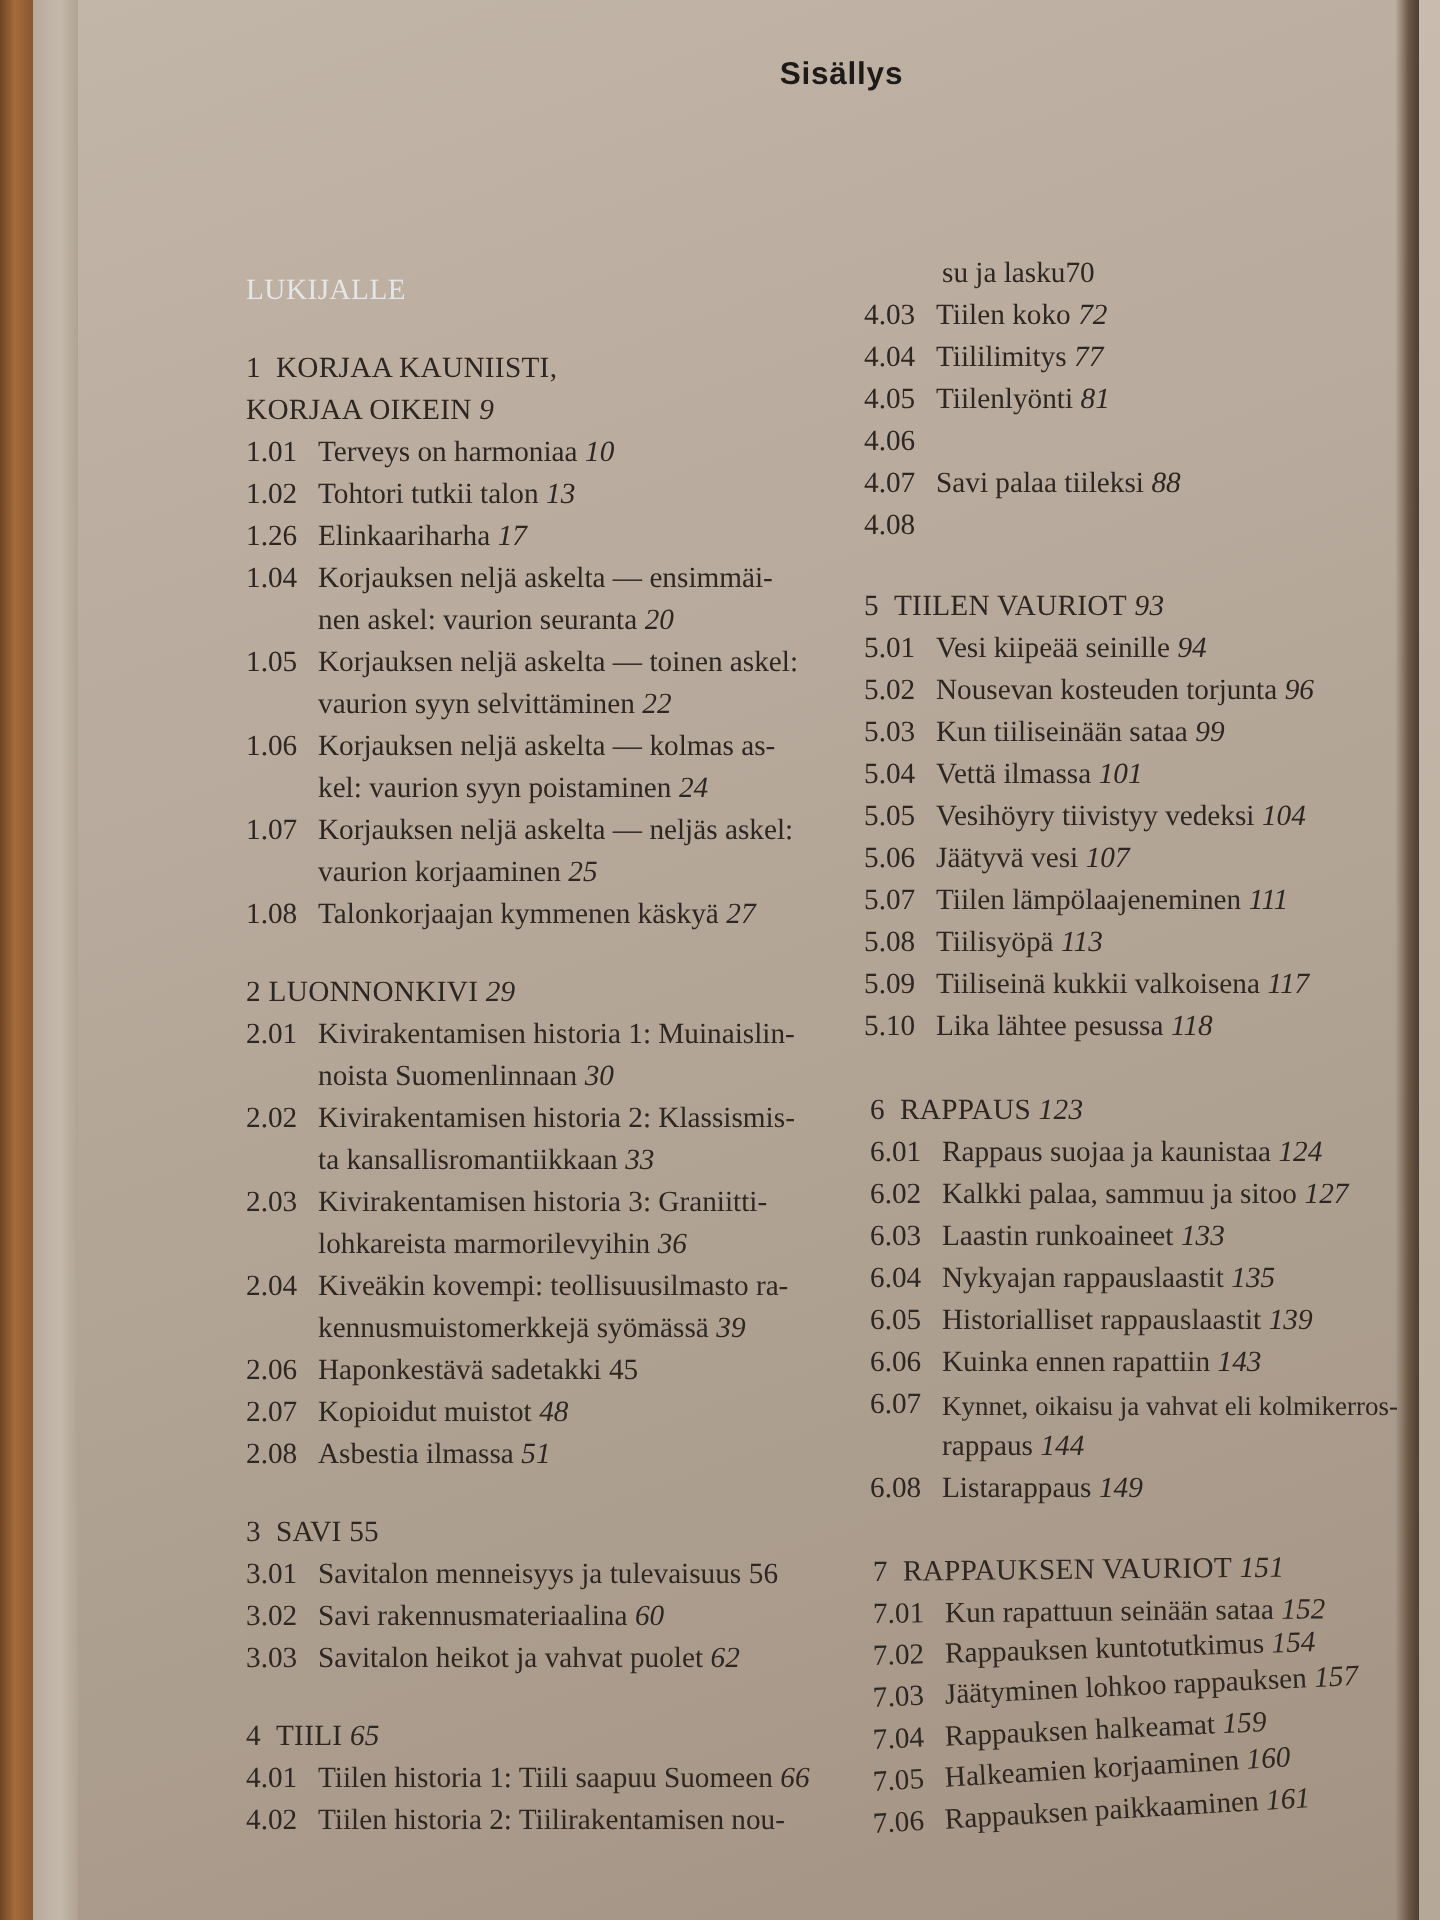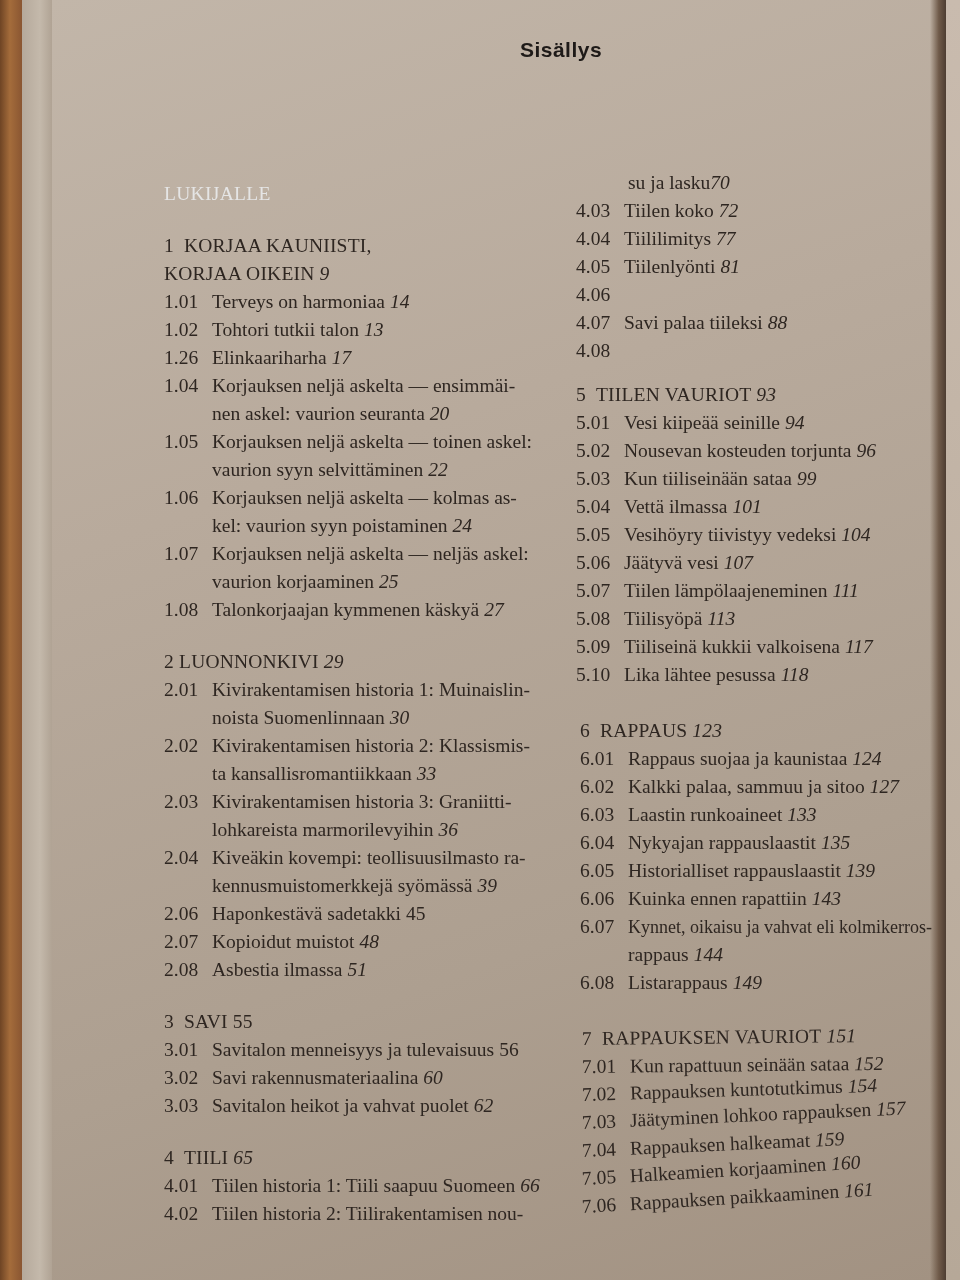--- a/index.html
+++ b/index.html
@@ -70,21 +70,21 @@
 
 <div class="col col-left">
   <div class="front">LUKIJALLE</div>
 
   <div class="chapter">
     <div><span class="ch-num">1</span><span>KORJAA KAUNIISTI,</span></div>
     <div><span>KORJAA OIKEIN</span><span class="page-num">9</span></div>
   </div>
   <div class="entry">
       <span class="num">1.01</span>
-      <span class="text"><span>Terveys on harmoniaa</span><span class="page-num">14</span></span>
+      <span class="text"><span>Terveys on harmoniaa</span><span class="page-num">10</span></span>
     </div>
   <div class="entry">
       <span class="num">1.02</span>
       <span class="text"><span>Tohtori tutkii talon</span><span class="page-num">13</span></span>
     </div>
   <div class="entry">
       <span class="num">1.26</span>
       <span class="text"><span>Elinkaariharha</span><span class="page-num">17</span></span>
     </div>
   <div class="entry">
@@ -163,21 +163,21 @@
       <span class="num">4.01</span>
       <span class="text"><span>Tiilen historia 1: Tiili saapuu Suomeen</span><span class="page-num">66</span></span>
     </div>
   <div class="entry">
       <span class="num">4.02</span>
       <span class="text"><span>Tiilen historia 2: Tiilirakentamisen nou-</span></span>
     </div>
 </div>
 
 <div class="col col-right">
-  <div class="cont"><span>su ja lasku</span><span style="font-style:italic">70</span></div>
+  <div class="cont"><span>su ja lasku</span><span style="">70</span></div>
   <div class="entry">
       <span class="num">4.03</span>
       <span class="text"><span>Tiilen koko</span><span class="page-num">72</span></span>
     </div>
   <div class="entry">
       <span class="num">4.04</span>
       <span class="text"><span>Tiililimitys</span><span class="page-num">77</span></span>
     </div>
   <div class="entry">
       <span class="num">4.05</span>
@@ -187,21 +187,21 @@
       <span class="num">4.06</span>
     </div>
   <div class="entry">
       <span class="num">4.07</span>
       <span class="text"><span>Savi palaa tiileksi</span><span class="page-num">88</span></span>
     </div>
   <div class="entry">
       <span class="num">4.08</span>
     </div>
 
-  <div class="chapter" style="margin-top:16px">
+  <div class="chapter" style="margin-top:26px">
     <span class="ch-num">5</span><span>TIILEN VAURIOT</span><span class="page-num">93</span>
   </div>
   <div class="entry">
       <span class="num">5.01</span>
       <span class="text"><span>Vesi kiipeää seinille</span><span class="page-num">94</span></span>
     </div>
   <div class="entry">
       <span class="num">5.02</span>
       <span class="text"><span>Nousevan kosteuden torjunta</span><span class="page-num">96</span></span>
     </div>

